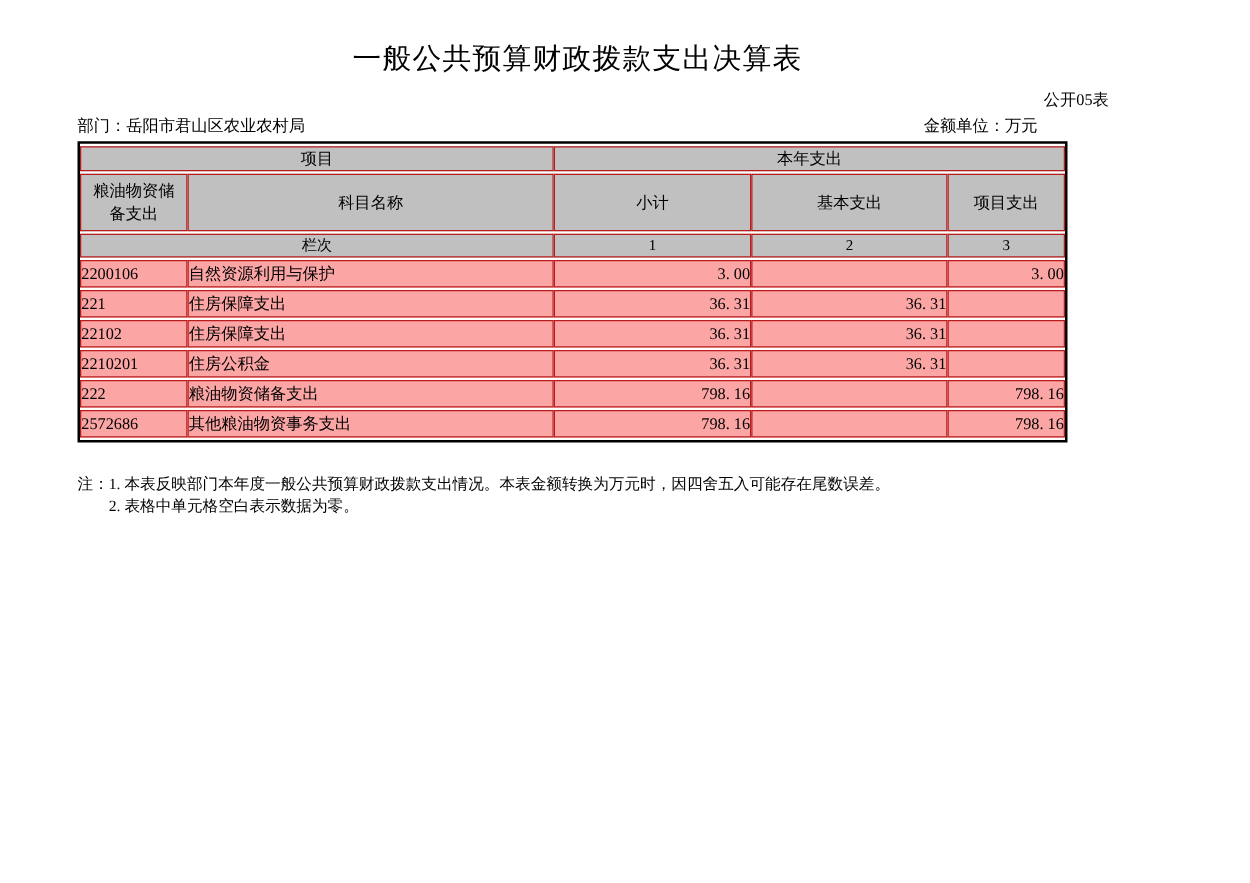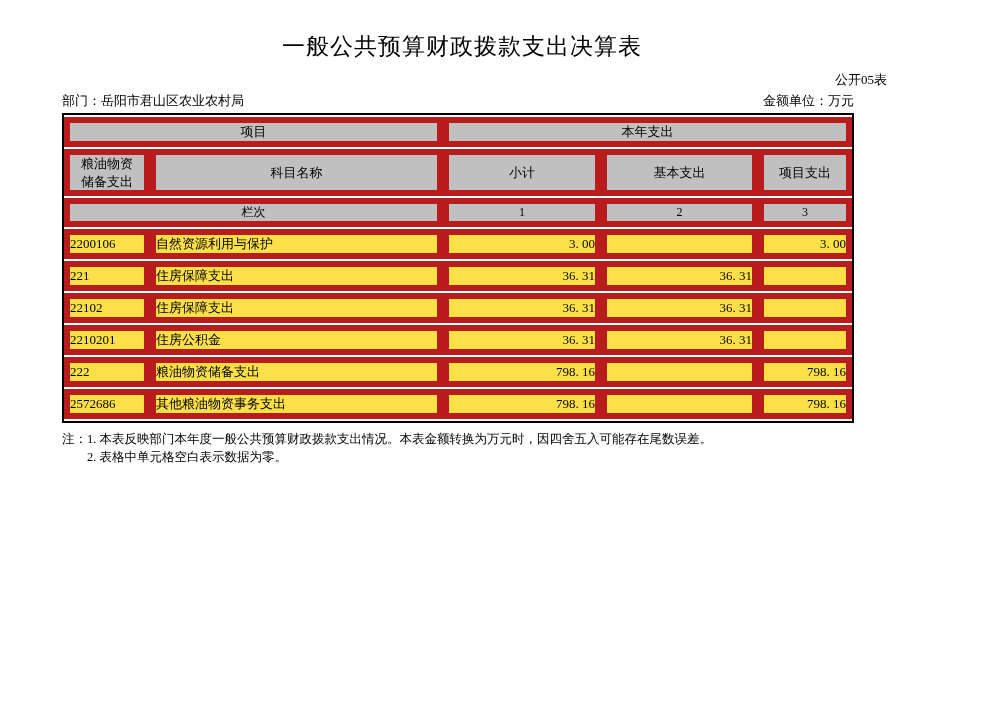--- a/index.html
+++ b/index.html
@@ -18,64 +18,64 @@
     font-size: 23px;
     letter-spacing: 1px;
     font-weight: normal;
   }
   .table-code-line {
     margin: 9px 37px 0 62px;
     text-align: right;
     font-size: 13px;
   }
   .meta-line {
-    margin: 3px 70px 3px 62px;
+    margin: 3px 94px 3px 62px;
     display: flex;
     justify-content: space-between;
     font-size: 13px;
   }
 
   .table-wrap {
     margin: 0 70px 0 62px;
     border: 2px solid #000;
     background: #ffffff;
   }
   table.report {
     width: 100%;
     border-collapse: separate;
     border-spacing: 0 2px;
     table-layout: fixed;
   }
   table.report th, table.report td {
-    border: 6px solid #b91c1c;
+    border: 1px solid #b91c1c;
     font-size: 13px;
     font-weight: normal;
     overflow: hidden;
     padding: 0;
   }
   table.report thead th {
     background: #c0c0c0;
     text-align: center;
     vertical-align: middle;
   }
   tr.hrow-groups th { height: 17px; }
   tr.hrow-cols th { height: 46px; white-space: normal; line-height: 1.35; padding: 0 6px; }
   tr.hrow-lanci th { height: 15px; font-size: 12px; }
   table.report td {
     height: 22px;
-    background: #fde047;
+    background: #fca5a5;
     vertical-align: middle;
     white-space: nowrap;
   }
   td.cell-code { text-align: left; padding-left: 15px; }
   td.cell-name { text-align: left; padding-left: 3px; margin-left: 30px; }
   td.cell-num  { text-align: right; padding-right: 3px; }
 
   .notes {
-    margin: 7px 40px 0 62px;
+    margin: 24px 40px 0 62px;
     font-size: 12.5px;
     line-height: 1.45;
   }
   .note-line2 { padding-left: 25px; }
 </style>
 </head>
 <body>
 
 <div class="page">
 

